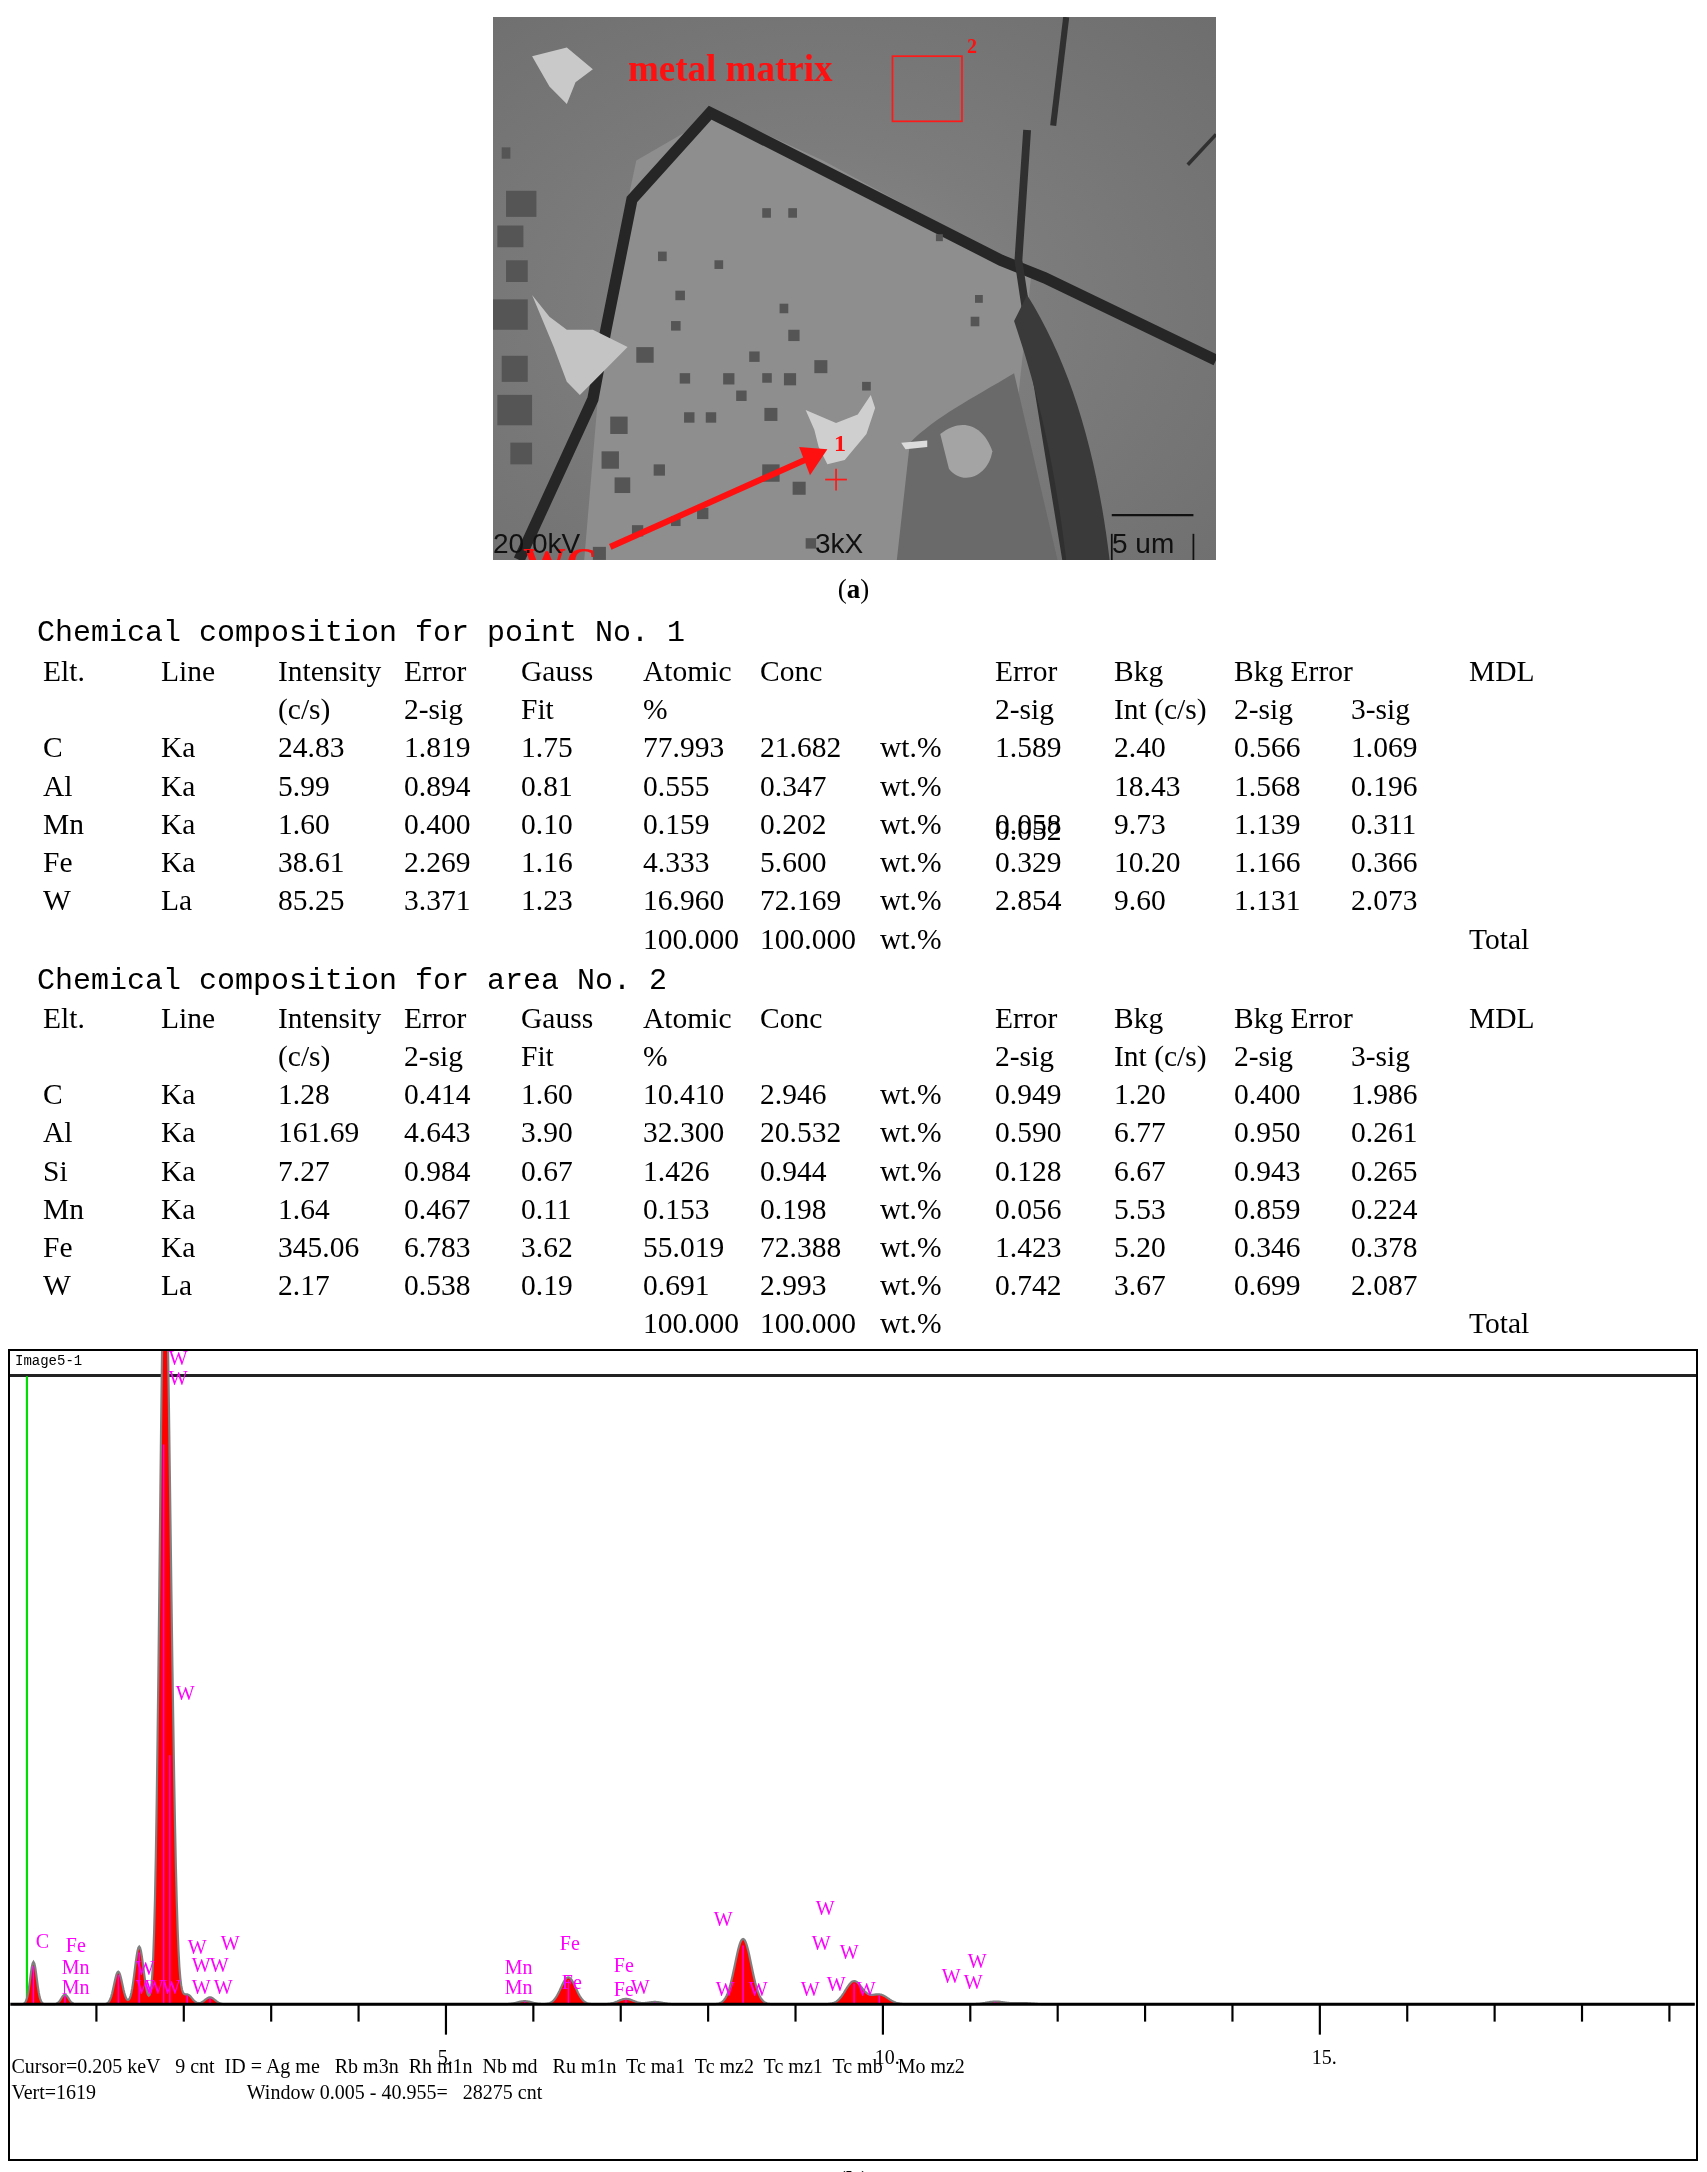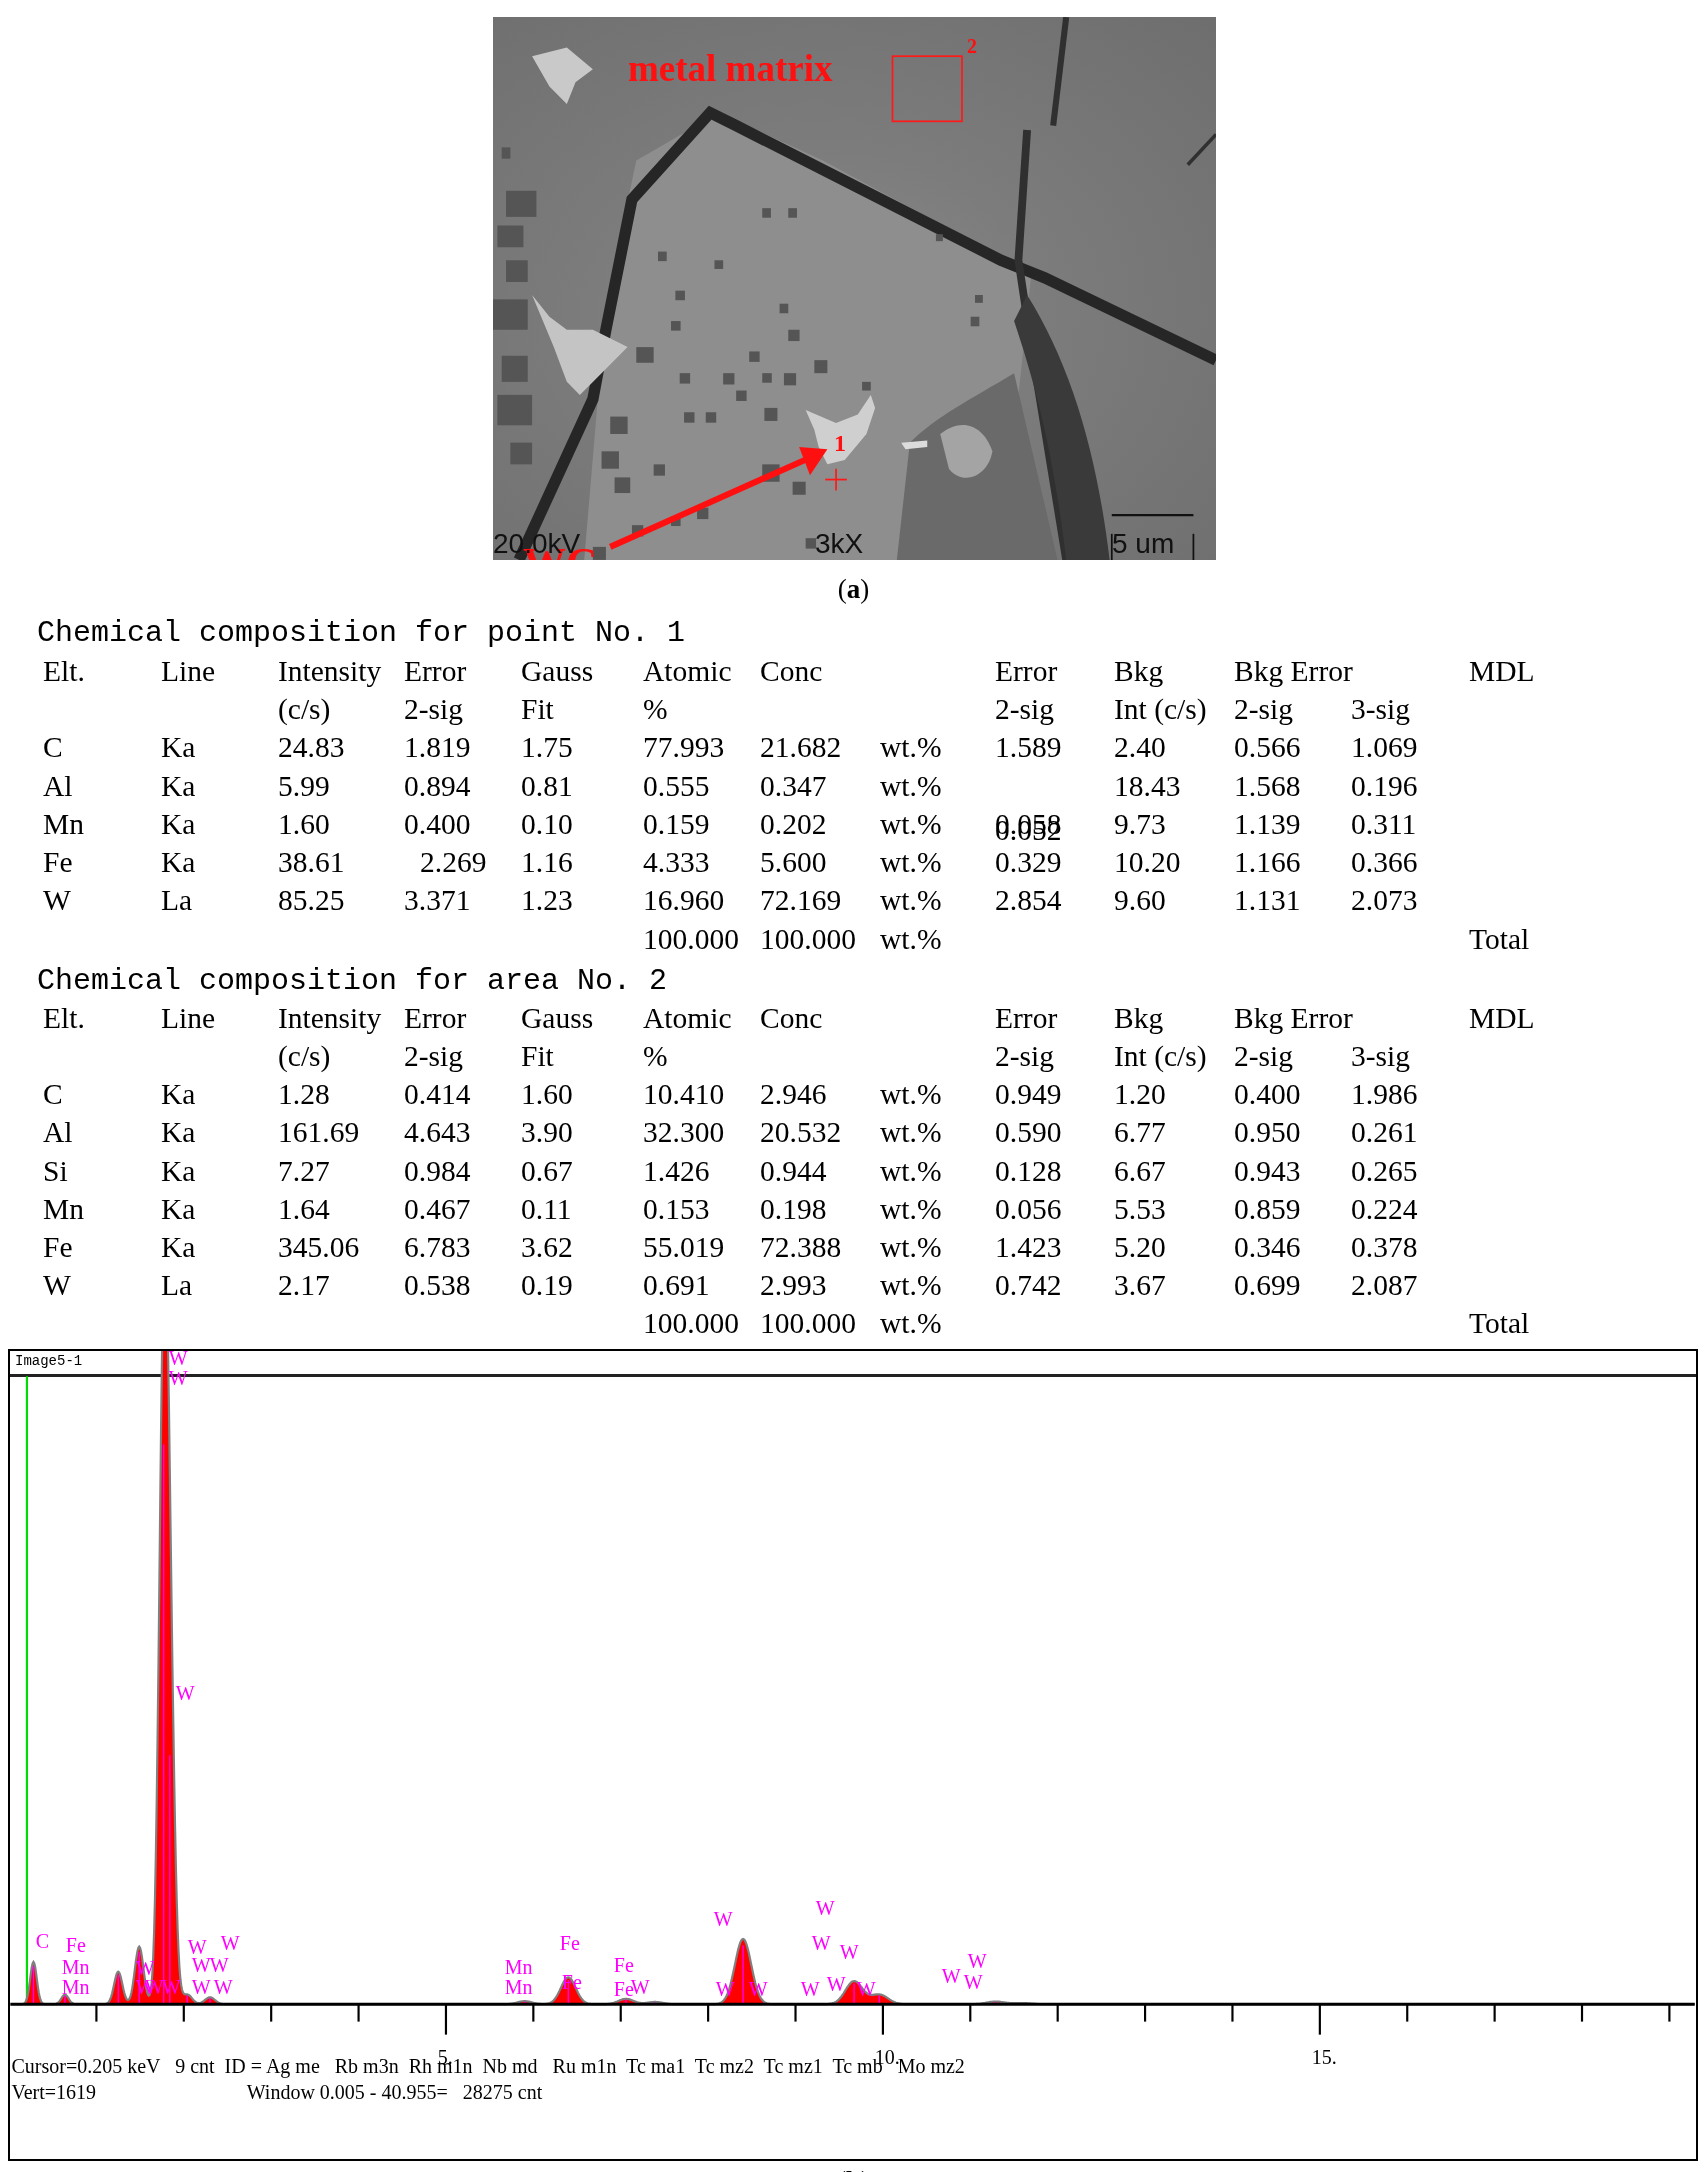--- a/index.html
+++ b/index.html
@@ -166,21 +166,21 @@
     <span class="cell" style="left: 643px; top: 810px;">0.159</span>
     <span class="cell" style="left: 760px; top: 810px;">0.202</span>
     <span class="cell" style="left: 880px; top: 810px;">wt.%</span>
     <span class="cell" style="left: 995px; top: 810px;">0.058</span>
     <span class="cell" style="left: 1114px; top: 810px;">9.73</span>
     <span class="cell" style="left: 1234px; top: 810px;">1.139</span>
     <span class="cell" style="left: 1351px; top: 810px;">0.311</span>
     <span class="cell" style="left: 43px; top: 848px;">Fe</span>
     <span class="cell" style="left: 161px; top: 848px;">Ka</span>
     <span class="cell" style="left: 278px; top: 848px;">38.61</span>
-    <span class="cell" style="left: 404px; top: 848px; margin-left: 16px;">2.269</span>
+    <span class="cell" style="left: 404px; top: 848px;">2.269</span>
     <span class="cell" style="left: 521px; top: 848px;">1.16</span>
     <span class="cell" style="left: 643px; top: 848px;">4.333</span>
     <span class="cell" style="left: 760px; top: 848px;">5.600</span>
     <span class="cell" style="left: 880px; top: 848px;">wt.%</span>
     <span class="cell" style="left: 995px; top: 848px;">0.329</span>
     <span class="cell" style="left: 1114px; top: 848px;">10.20</span>
     <span class="cell" style="left: 1234px; top: 848px;">1.166</span>
     <span class="cell" style="left: 1351px; top: 848px;">0.366</span>
     <span class="cell" style="left: 43px; top: 886px;">W</span>
     <span class="cell" style="left: 161px; top: 886px;">La</span>

